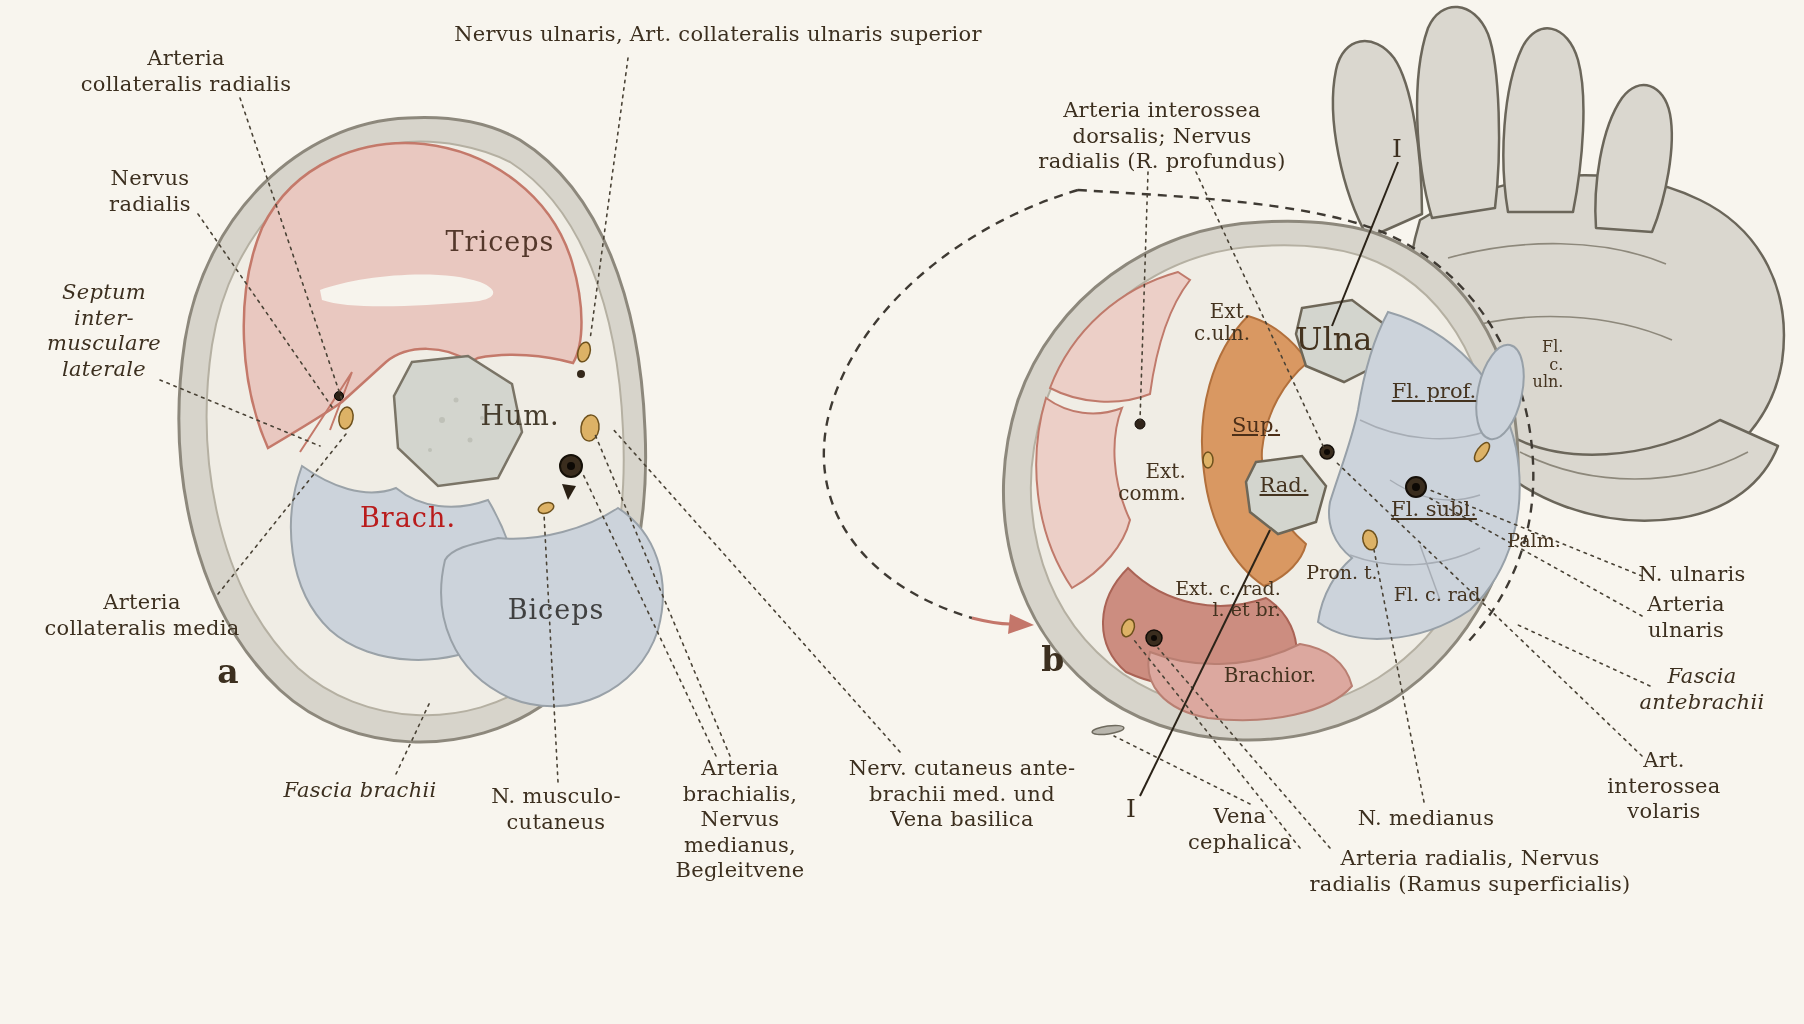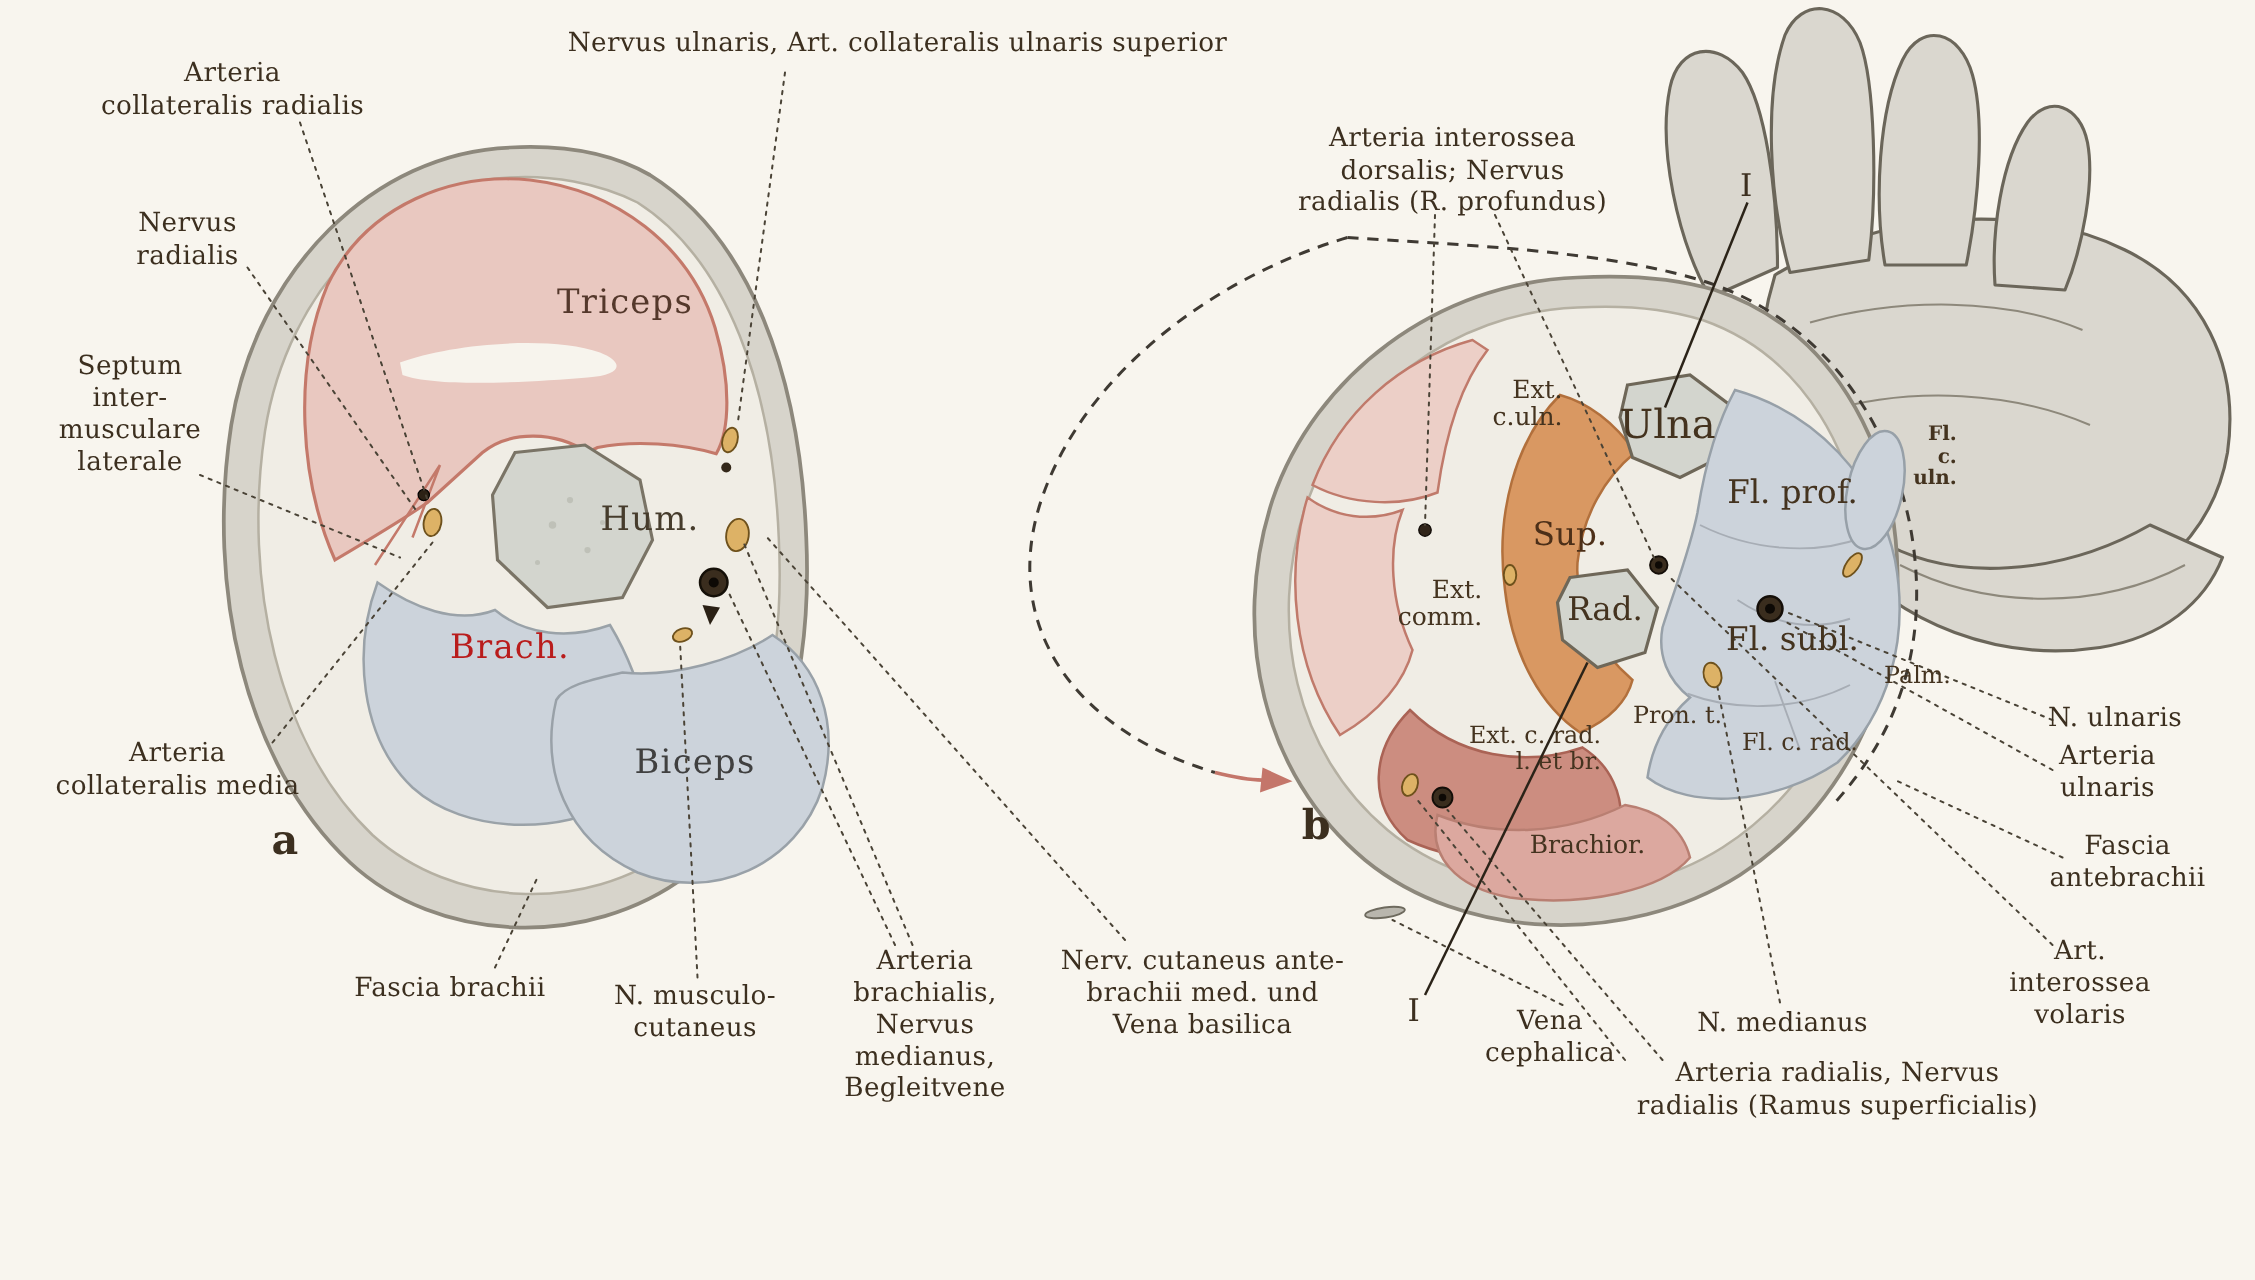--- a/index.html
+++ b/index.html
@@ -14,30 +14,30 @@
   .lbl{
     position:absolute;
     transform:translateX(-50%);
     white-space:pre-line;
     text-align:center;
     font-size:21px;
     line-height:1.22;
     color:#3c2f1f;
     letter-spacing:0.3px;
   }
-  .italic{}
+  .italic{font-style:italic;}
   .big-letter{font-size:33px;font-weight:600;}
   .numeral{font-size:25px;}
   .in-a{position:absolute;transform:translateX(-50%);font-size:27px;color:#54382b;letter-spacing:1px;white-space:pre-line;text-align:left;}
   .in-b{position:absolute;transform:translateX(-50%);font-size:20px;color:#44331f;line-height:1.1;white-space:pre-line;text-align:right;}
   .sz24{font-size:32px;}
-  .sz22{font-size:26px;}
+  .sz22{font-size:21px;text-decoration:underline;}
   .sz19{font-size:19px;}
   .sz17{font-size:19px;}
-  .sz16{font-size:16px;font-weight:bold;}
+  .sz16{font-size:16px;}
 </style>
 </head>
 <body>
 
 <div class="stage">
 
 <svg width="1804" height="1024" viewBox="0 0 1804 1024">
 
   <g stroke-linejoin="round">
 

